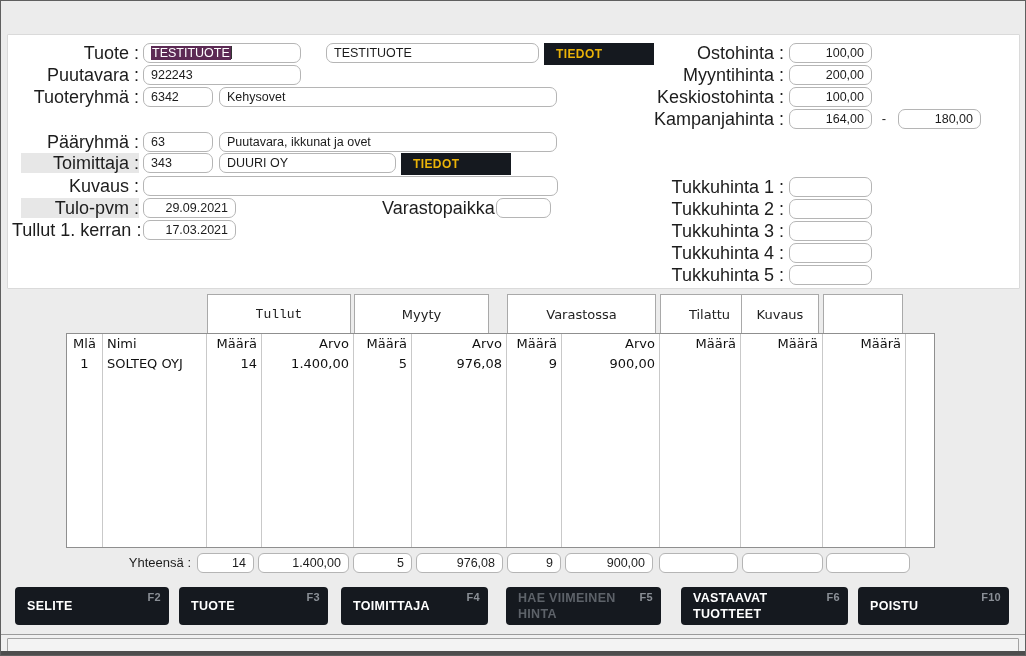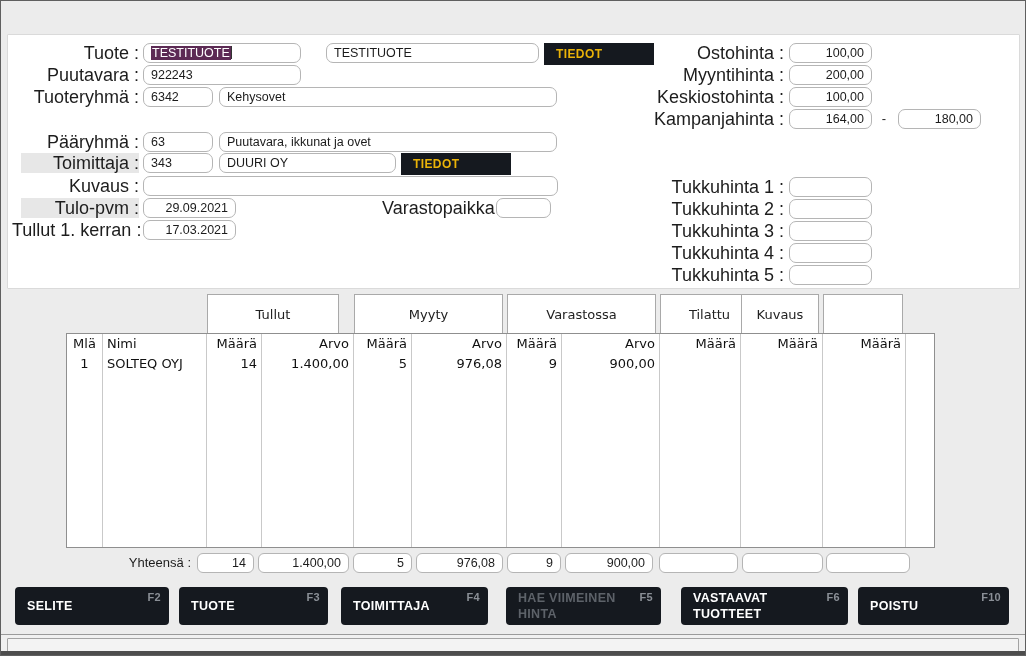--- a/index.html
+++ b/index.html
@@ -120,22 +120,22 @@
   <input class="inp num" style="left: 788px; top: 176px; width: 83px;" value="">
   <div class="lbl" style="left:645px;top:198px;width:138px;">Tukkuhinta 2 :</div>
   <input class="inp num" style="left: 788px; top: 198px; width: 83px;" value="">
   <div class="lbl" style="left:645px;top:220px;width:138px;">Tukkuhinta 3 :</div>
   <input class="inp num" style="left: 788px; top: 220px; width: 83px;" value="">
   <div class="lbl" style="left:645px;top:242px;width:138px;">Tukkuhinta 4 :</div>
   <input class="inp num" style="left: 788px; top: 242px; width: 83px;" value="">
   <div class="lbl" style="left:645px;top:264px;width:138px;">Tukkuhinta 5 :</div>
   <input class="inp num" style="left: 788px; top: 264px; width: 83px;" value="">
 
-  <div class="ghead" style="left:206px;width:132px;">Tullut</div>
-  <div class="ghead" style="left:353px;width:149px;">Myyty</div>
+  <div class="ghead" style="left:206px;width:144px;font-family:Liberation Mono, monospace;">Tullut</div>
+  <div class="ghead" style="left:353px;width:135px;">Myyty</div>
   <div class="ghead" style="left:506px;width:149px;">Varastossa</div>
   <div class="ghead" style="left:659px;width:99px;">Tilattu</div>
   <div class="ghead" style="left:740px;width:78px;">Kuvaus</div>
   <div class="ghead" style="left:822px;width:80px;"></div>
 
   <div class="wtable">
     <div class="trow">
       <div class="cell c0">Mlä</div>
       <div class="cell c1">Nimi</div>
       <div class="cell c2">Määrä</div>

